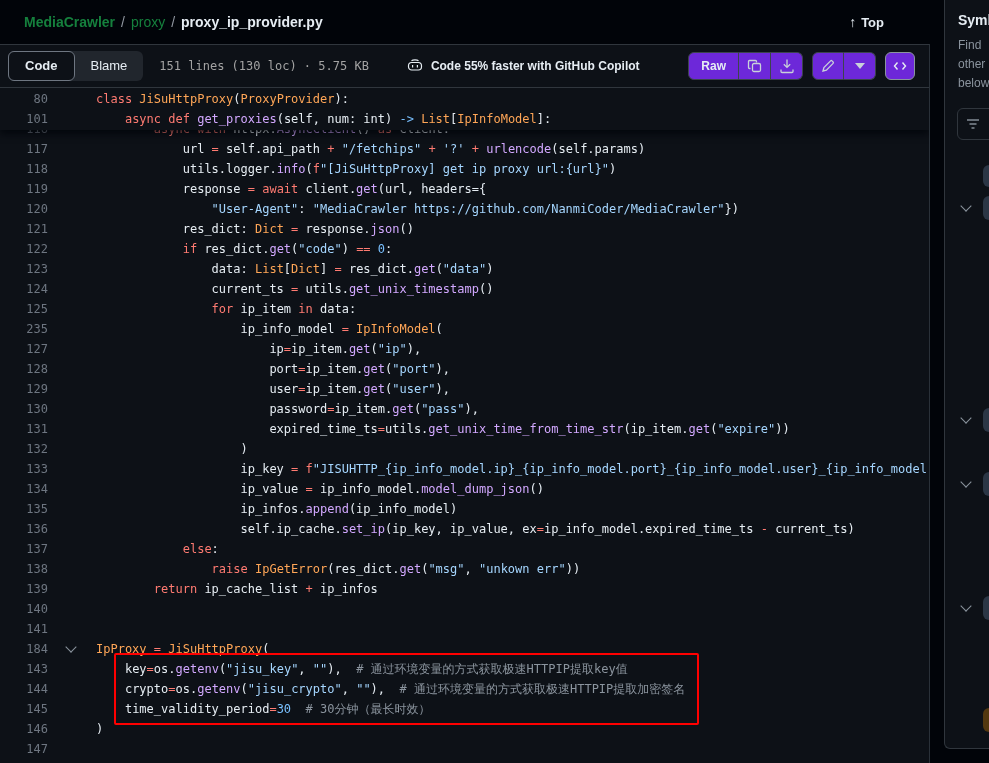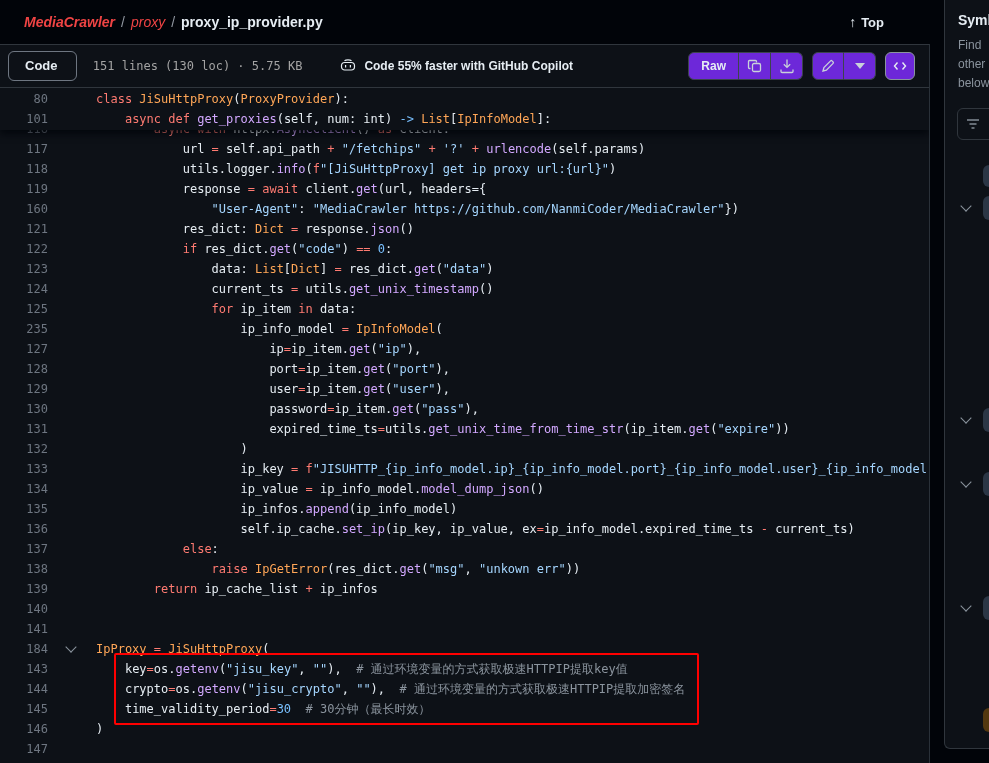--- a/index.html
+++ b/index.html
@@ -5,35 +5,35 @@
   html,body{margin:0;padding:0;background:#010409;}
   body{width:989px;height:763px;overflow:hidden;position:relative;
        font-family:"Liberation Sans",sans-serif;color:#e6edf3;}
   .mono{font-family:"DejaVu Sans Mono","Liberation Mono",monospace;}
 
   
   .left-col{position:absolute;left:0;top:0;width:930px;height:763px;}
   .crumb-bar{position:absolute;left:0;top:0;width:930px;height:44px;background:#010409;
              display:flex;align-items:center;padding:0 24px;box-sizing:border-box;}
   .crumb{font-size:14px;display:flex;align-items:center;gap:6px;white-space:nowrap;}
-  .crumb .lnk{color:#ef4444;cursor:pointer;font-style:italic;}
+  .crumb .lnk{color:#15803d;cursor:pointer;}
   .crumb .lnk.repo{font-weight:600;}
   .crumb .sep{color:#9198a1;}
   .crumb .cur{color:#e6edf3;font-weight:600;}
   .top-link{margin-left:auto;margin-right:22px;font-size:13px;font-weight:600;color:#e6edf3;
             display:flex;align-items:center;gap:5px;cursor:pointer;}
   .top-link .arr{font-size:14px;font-weight:400;}
 
   .file-box{position:absolute;left:0;top:44px;width:930px;height:719px;background:#0d1117;
             border-top:1px solid #30363d;border-right:1px solid #2a3139;box-sizing:border-box;}
 
   
   .toolbar{height:43px;border-bottom:1px solid #30363d;display:flex;align-items:center;
            padding:0 14px 0 8px;box-sizing:border-box;}
-  .seg{display:flex;background:#21262d;border-radius:6px;height:30px;flex-direction:column;}
+  .seg{display:flex;align-items:center;background:#21262d;border-radius:6px;height:30px;}
   .seg .tab{padding:0 16px;font-size:13px;color:#e6edf3;height:30px;line-height:30px;
             border-radius:6px;box-sizing:border-box;cursor:pointer;}
   .seg .tab.active{background:#0d1117;border:1px solid #6e7681;font-weight:700;
                    height:30px;line-height:28px;}
   .meta{margin-left:16px;font-size:12px;color:#a3a3a3;}
   .copilot{margin-left:38px;display:flex;align-items:center;gap:8px;font-size:12px;
            font-weight:600;color:#e6edf3;}
   .tb-right{margin-left:auto;display:flex;align-items:center;gap:9px;}
   .btn-group{display:flex;}
   .btn{height:28px;background:#6d28d9;border:1px solid #3d444d;color:#c9d1d9;
@@ -180,21 +180,21 @@
             <div class="ln">118</div>
             <div class="gut"></div>
             <div class="lc"><span class="tk-p">            </span><span class="tk-p">utils.logger.</span><span class="tk-f">info</span><span class="tk-p">(</span><span class="tk-k">f</span><span class="tk-s">"[JiSuHttpProxy] get ip proxy url:{url}"</span><span class="tk-p">)</span></div>
           </div>
           <div class="code-row">
             <div class="ln">119</div>
             <div class="gut"></div>
             <div class="lc"><span class="tk-p">            </span><span class="tk-p">response </span><span class="tk-k">= </span><span class="tk-k">await</span><span class="tk-p"> client.</span><span class="tk-f">get</span><span class="tk-p">(url, headers={</span></div>
           </div>
           <div class="code-row">
-            <div class="ln">160</div>
+            <div class="ln">120</div>
             <div class="gut"></div>
             <div class="lc"><span class="tk-p">                </span><span class="tk-s">"User-Agent"</span><span class="tk-p">: </span><span class="tk-s">"MediaCrawler https://github.com/NanmiCoder/MediaCrawler"</span><span class="tk-p">})</span></div>
           </div>
           <div class="code-row">
             <div class="ln">121</div>
             <div class="gut"></div>
             <div class="lc"><span class="tk-p">            </span><span class="tk-p">res_dict: </span><span class="tk-e">Dict</span><span class="tk-p"> </span><span class="tk-k">= </span><span class="tk-p">response.</span><span class="tk-f">json</span><span class="tk-p">()</span></div>
           </div>
           <div class="code-row">
             <div class="ln">122</div>

